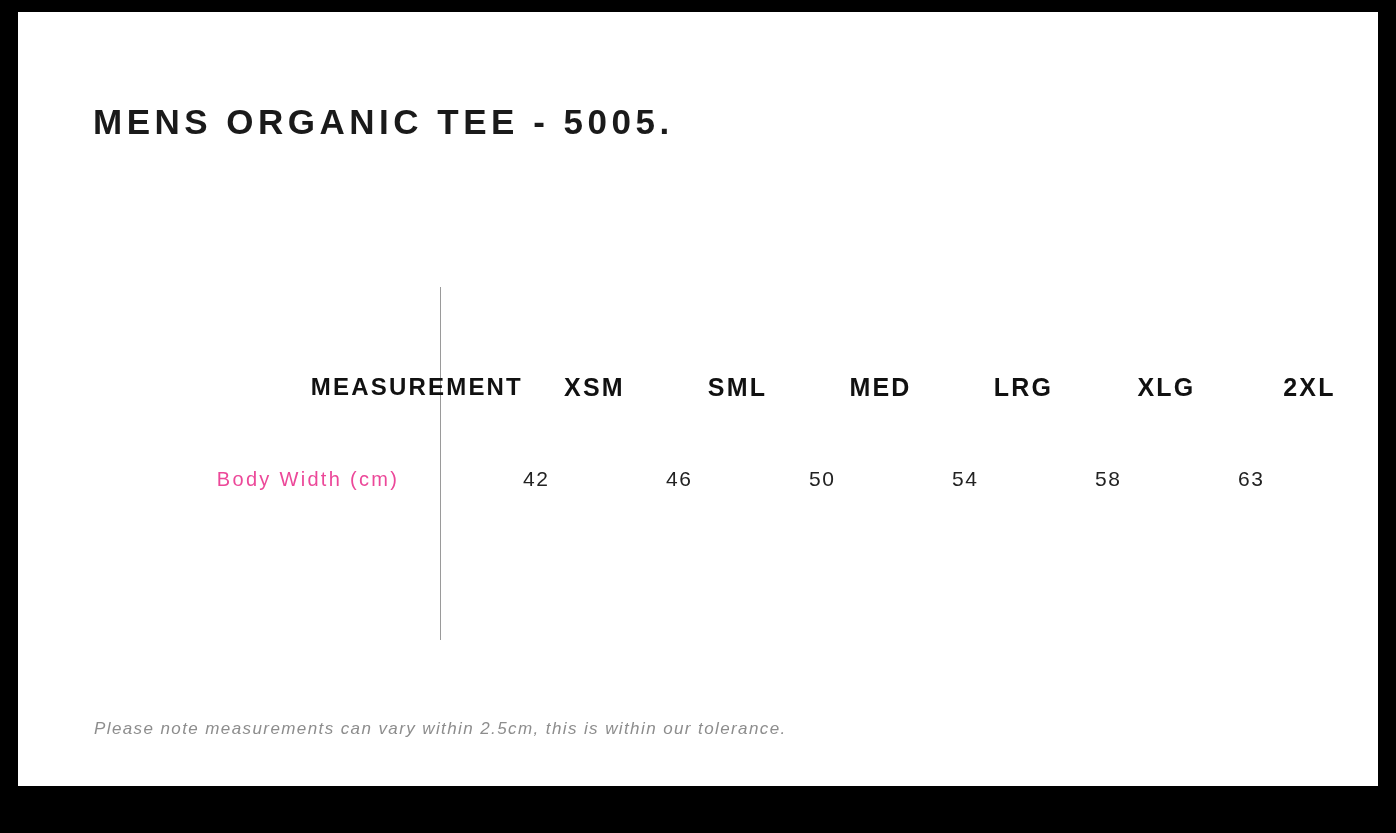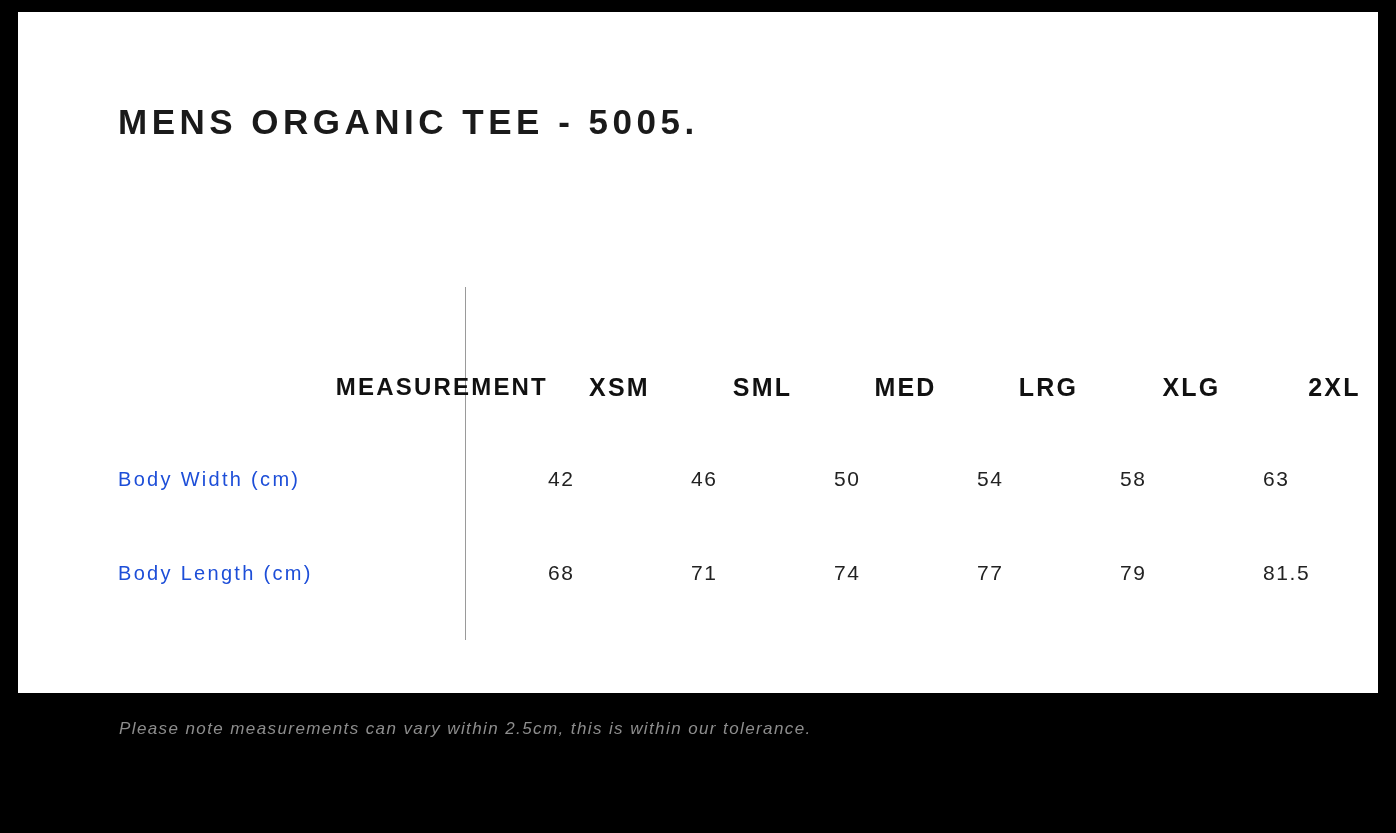--- a/index.html
+++ b/index.html
@@ -11,24 +11,23 @@
     width: 1396px;
     height: 833px;
     font-family: "Liberation Sans", sans-serif;
     overflow: hidden;
   }
   .page {
     position: absolute;
     left: 18px;
     top: 12px;
     width: 1360px;
-    height: 681px;
+    height: 774px;
     background: #ffffff;
     box-sizing: border-box;
-    padding-left: 25px;
   }
   .content {
     position: relative;
     width: 100%;
     height: 100%;
   }
   .title {
     position: absolute;
     left: 75px;
     top: 90px;
@@ -86,24 +85,24 @@
     color: #111111;
   }
   .head-size {
     text-align: center;
     font-size: 25px;
     font-weight: bold;
     letter-spacing: 2.2px;
     color: #111111;
   }
   .cell-label {
-    text-align: left;
+    text-align: center;
     font-size: 20px;
     letter-spacing: 2.3px;
-    color: #1d4ed8;
+    color: #ec4899;
     font-weight: normal;
   }
   .cell-value {
     font-size: 21px;
     letter-spacing: 1.6px;
     color: #222222;
     font-weight: normal;
   }
   .footnote {
     position: absolute;
@@ -150,28 +149,19 @@
       <tbody>
         <tr class="row-data">
           <td class="cell-label">Body Width (cm)</td>
           <td class="cell-value">42</td>
           <td class="cell-value">46</td>
           <td class="cell-value">50</td>
           <td class="cell-value">54</td>
           <td class="cell-value">58</td>
           <td class="cell-value">63</td>
         </tr>
-        <tr class="row-data">
-          <td class="cell-label">Body Length (cm)</td>
-          <td class="cell-value">68</td>
-          <td class="cell-value">71</td>
-          <td class="cell-value">74</td>
-          <td class="cell-value">77</td>
-          <td class="cell-value">79</td>
-          <td class="cell-value">81.5</td>
-        </tr>
       </tbody>
     </table>
 
     <div class="footnote">Please note measurements can vary within 2.5cm, this is within our tolerance.</div>
 
   </div>
 </div>
 
 </body></html>

